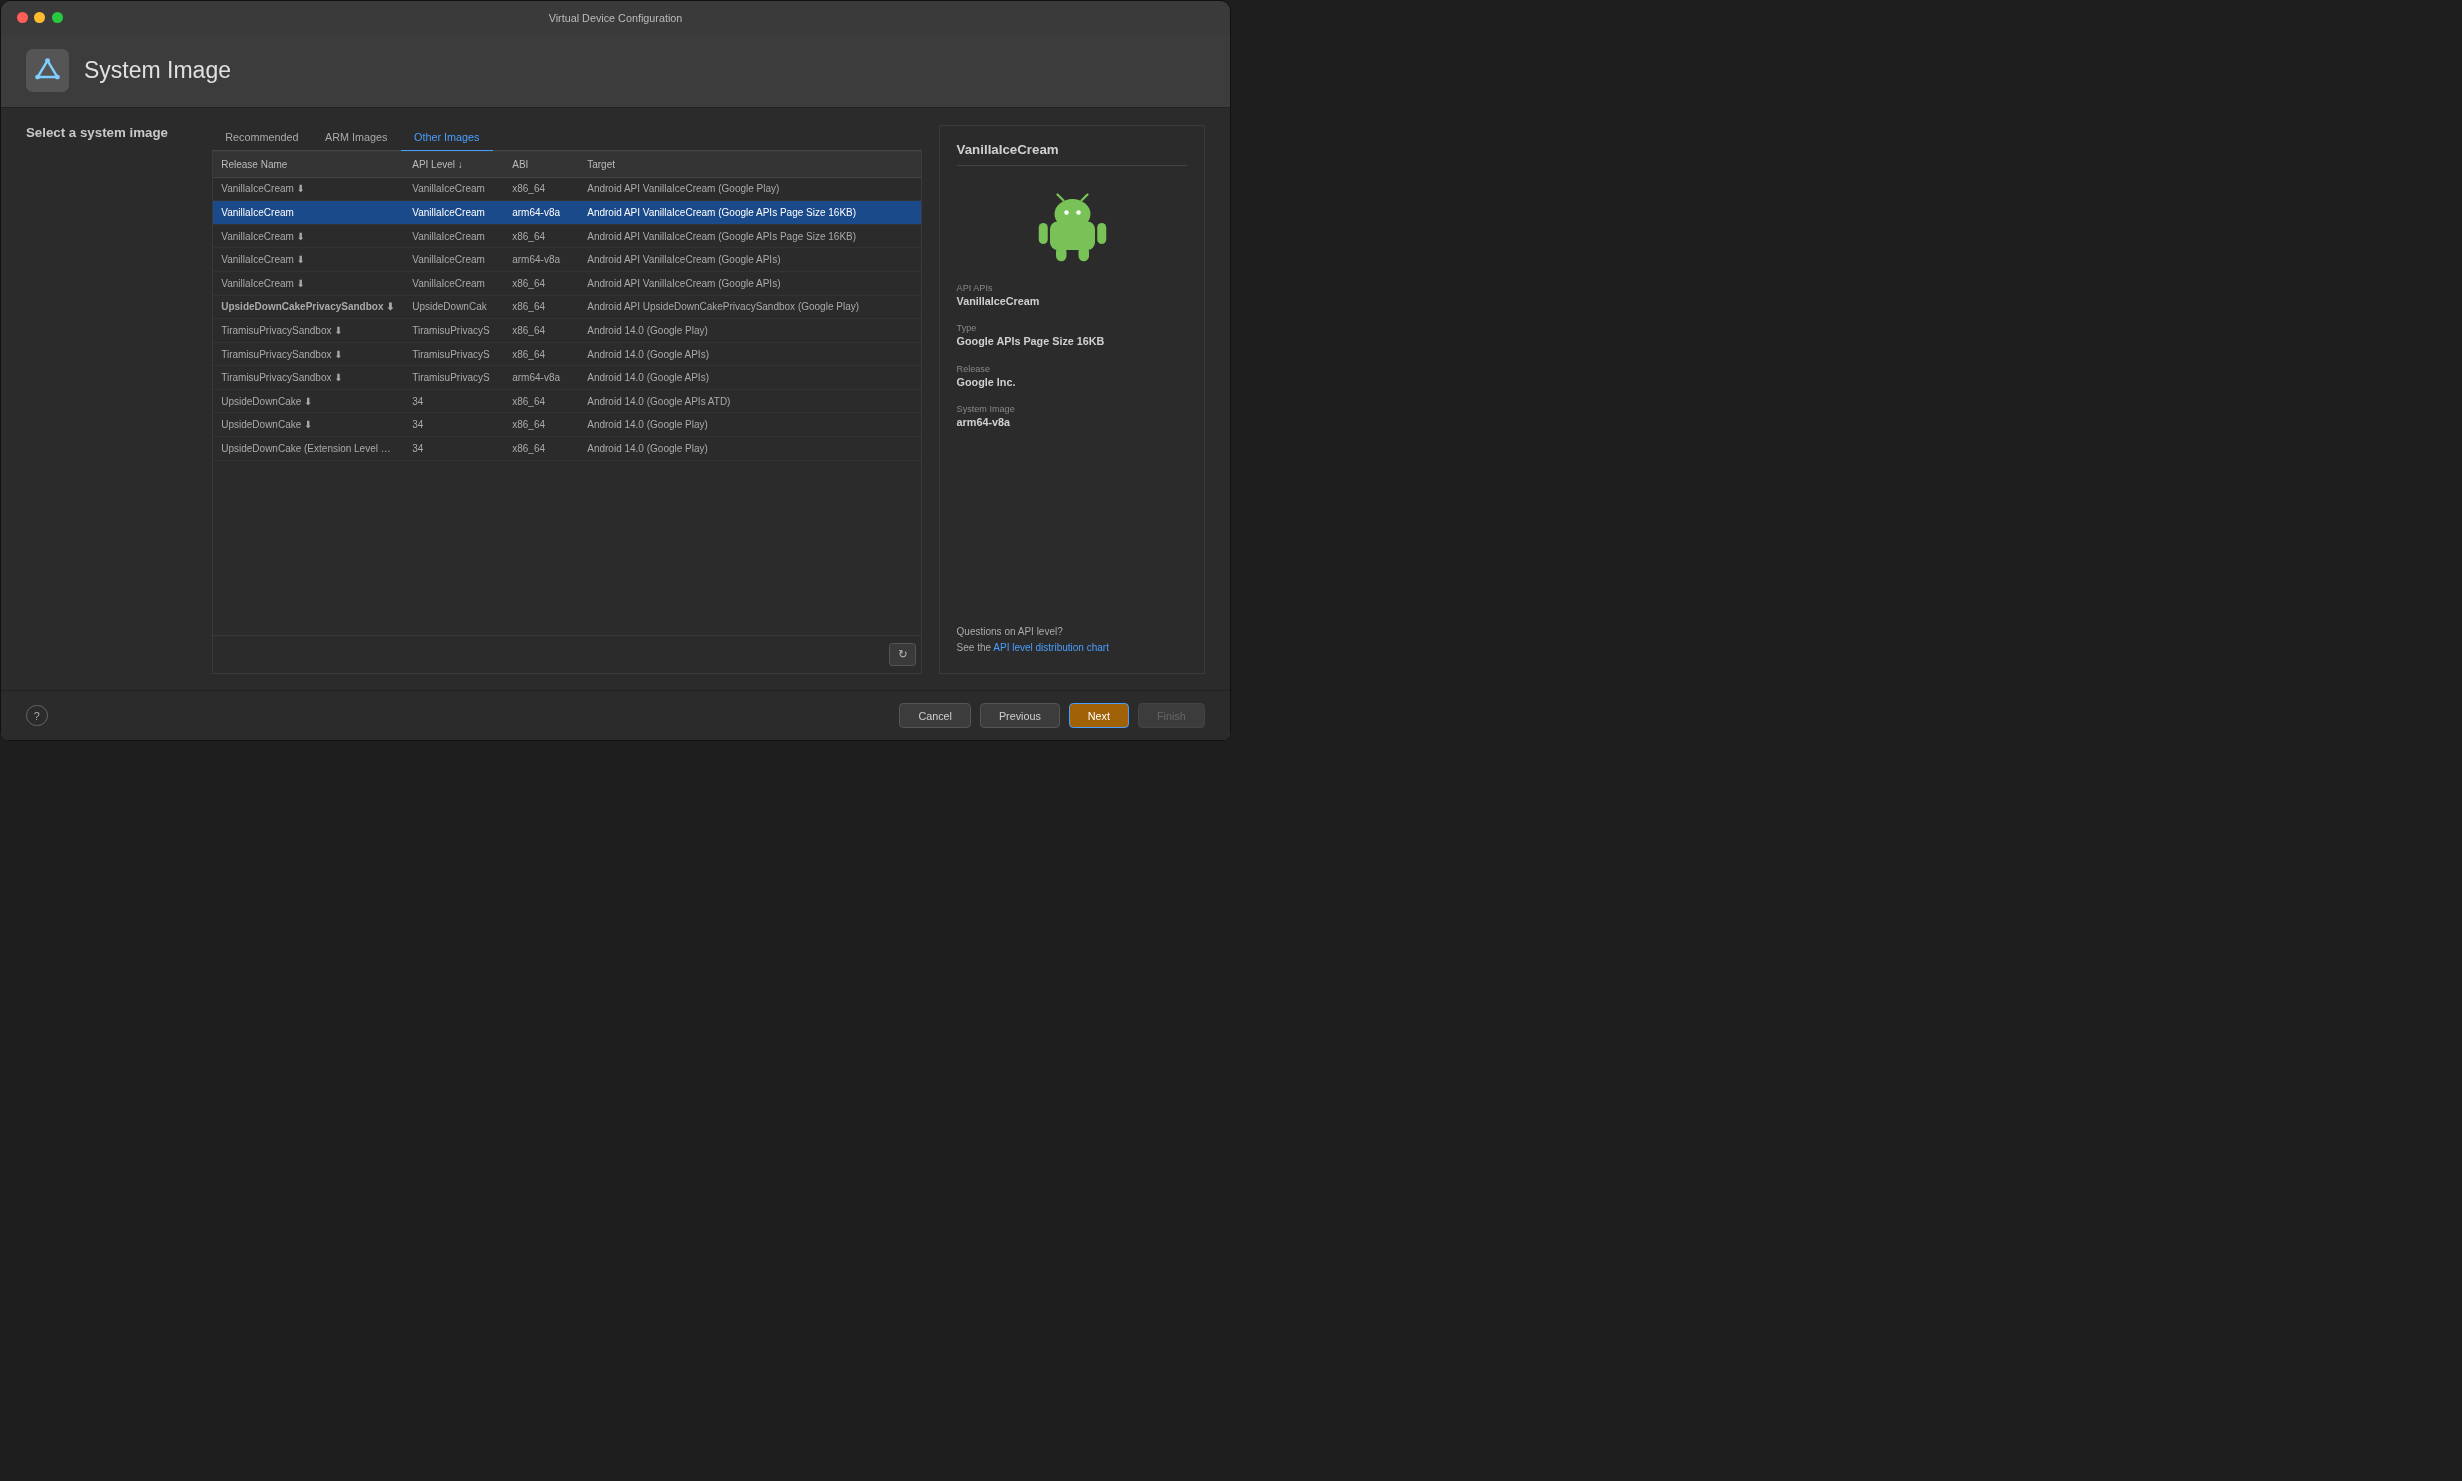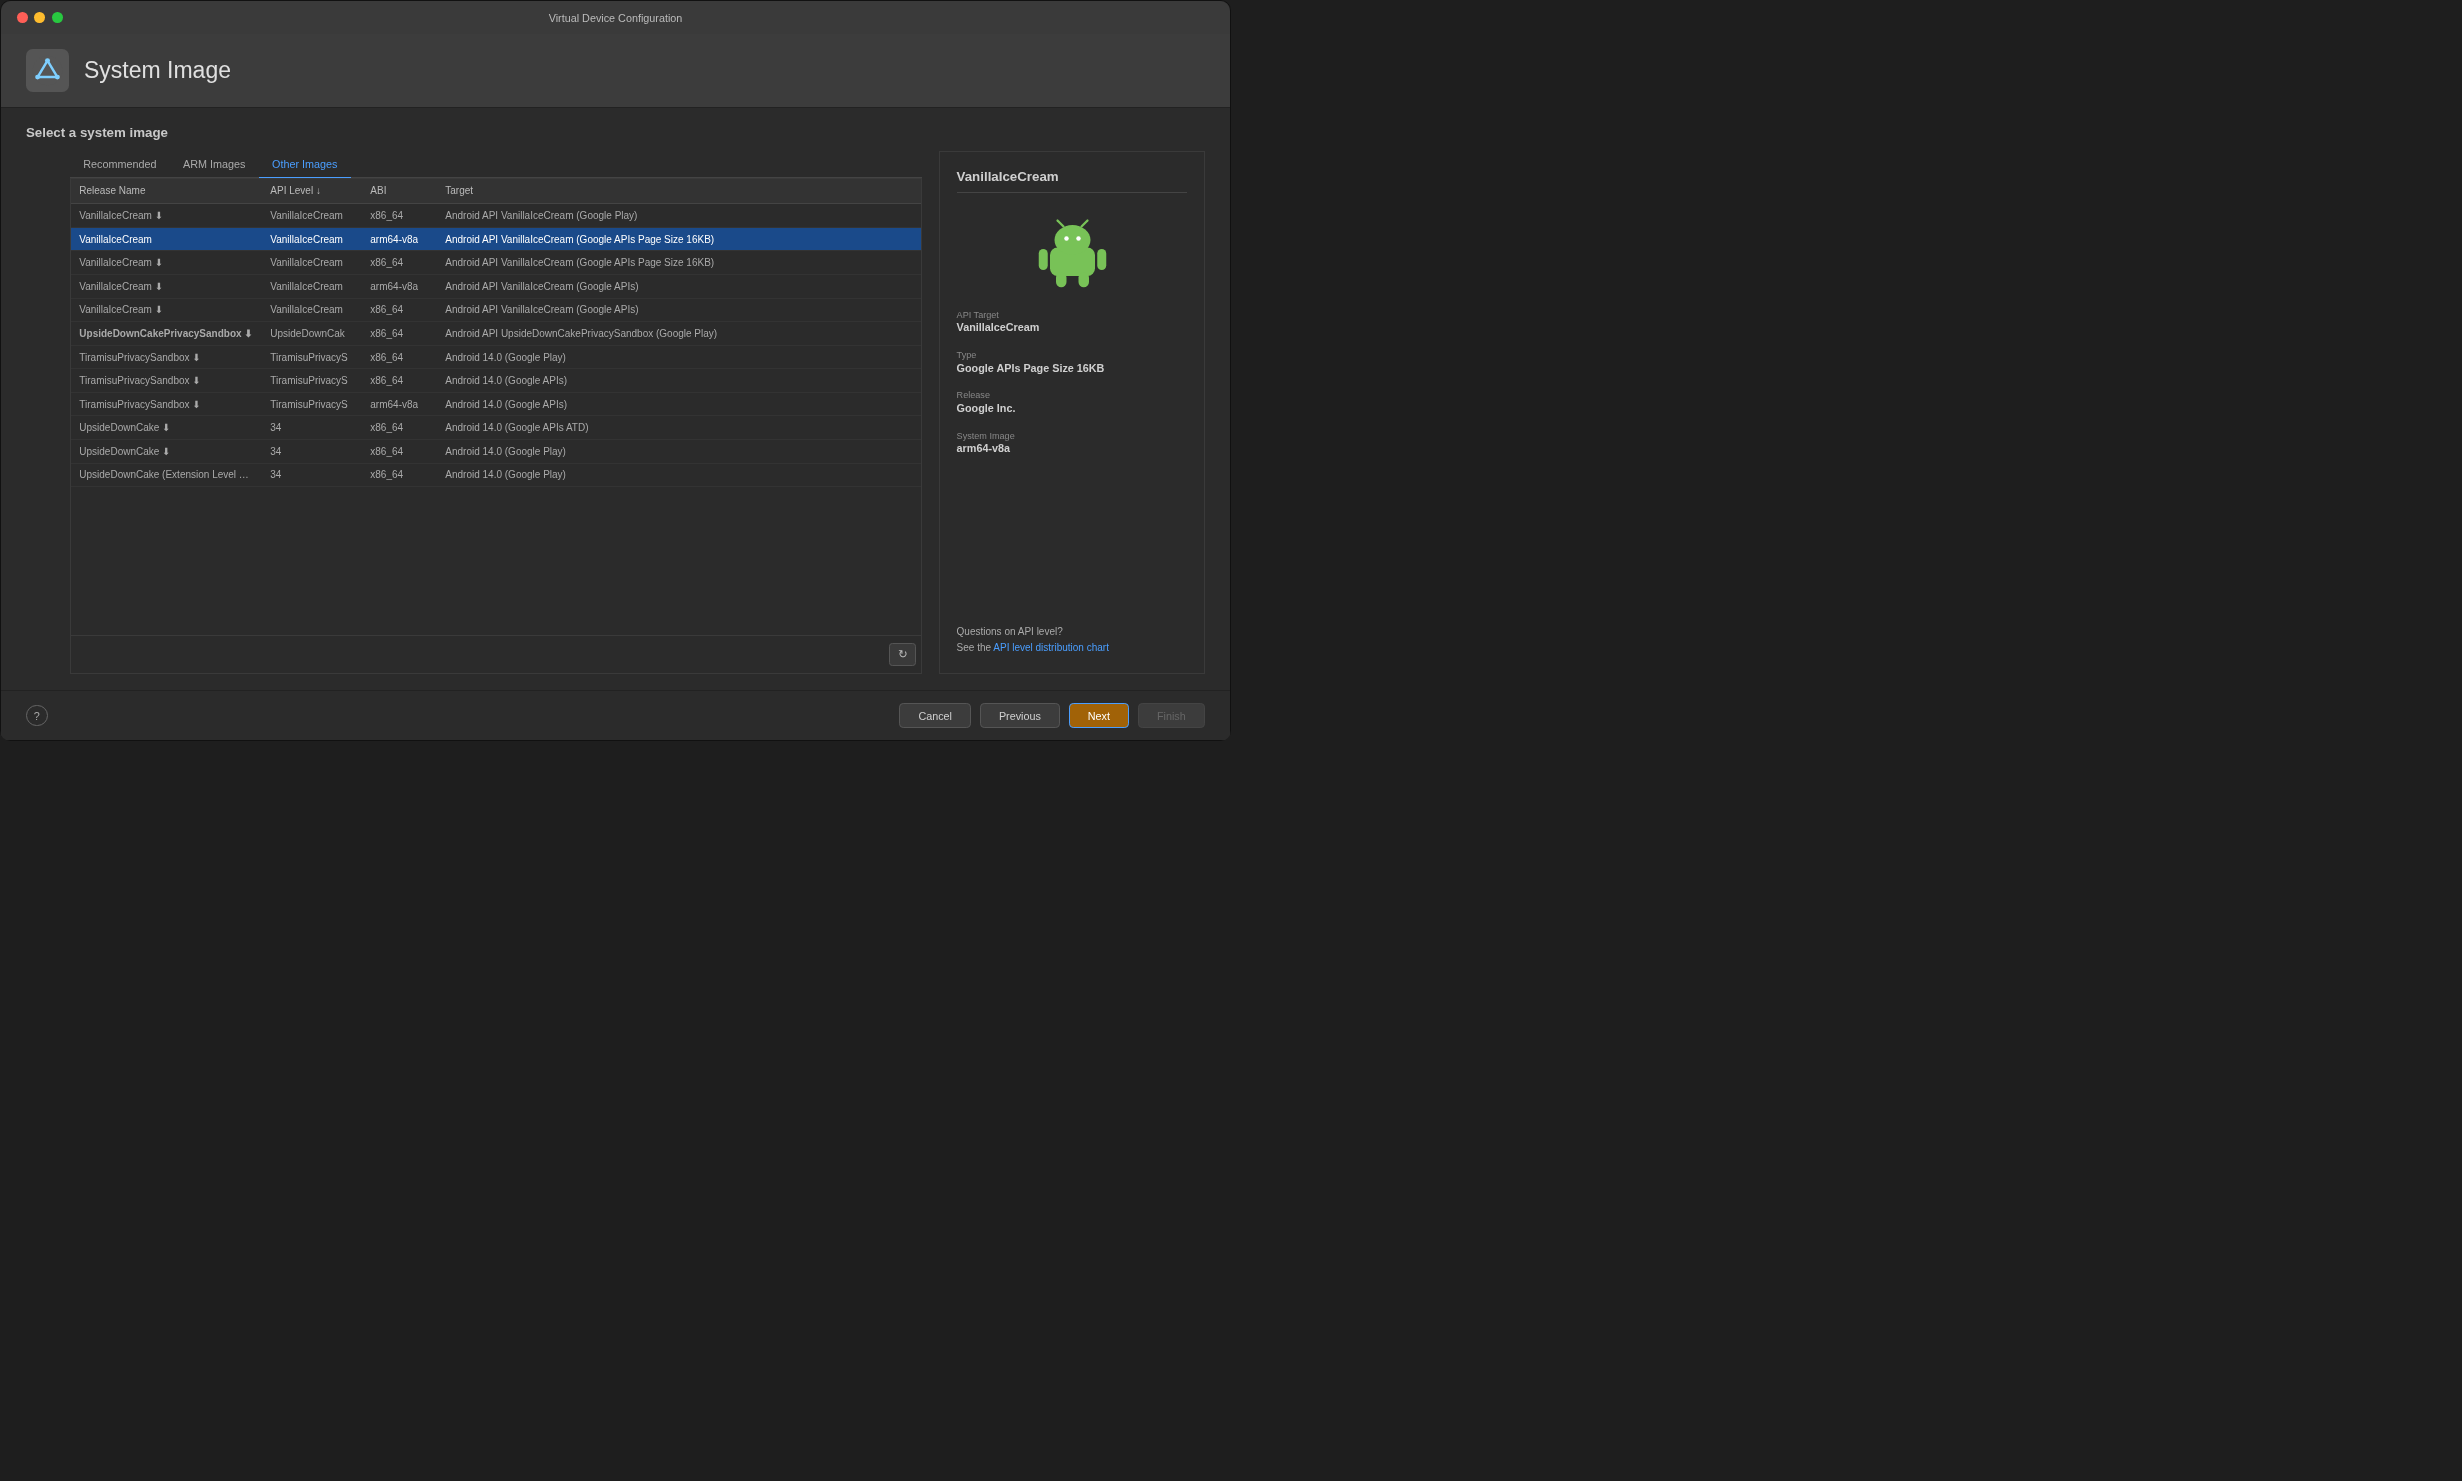--- a/index.html
+++ b/index.html
@@ -74,21 +74,21 @@
     .header-title {
       font-size: 23px;
       font-weight: 300;
       color: #e0e0e0;
     }
     
     .content {
       flex: 1;
       padding: 16.6px 25px;
       display: flex;
-      flex-direction: column;
+      flex-direction: row;
       overflow: hidden;
     }
     .section-title {
       font-size: 13.3px;
       font-weight: 600;
       color: #c8c8c8;
       margin-bottom: 11.6px;
     }
     .main-area {
       display: flex;
@@ -443,21 +443,21 @@
 
             <rect x="5" y="44" width="12" height="28" rx="6" ry="6" fill="#78c257"></rect>
             <rect x="83" y="44" width="12" height="28" rx="6" ry="6" fill="#78c257"></rect>
 
             <rect x="28" y="75" width="14" height="20" rx="7" ry="7" fill="#78c257"></rect>
             <rect x="58" y="75" width="14" height="20" rx="7" ry="7" fill="#78c257"></rect>
           </svg>
         </div>
 
         <div class="detail-field">
-          <div class="detail-label">API Target</div>
+          <div class="detail-label">API APIs</div>
           <div class="detail-value">VanillaIceCream</div>
         </div>
 
         <div class="detail-field">
           <div class="detail-label">Type</div>
           <div class="detail-value">Google APIs Page Size 16KB</div>
         </div>
 
         <div class="detail-field">
           <div class="detail-label">Release</div>

